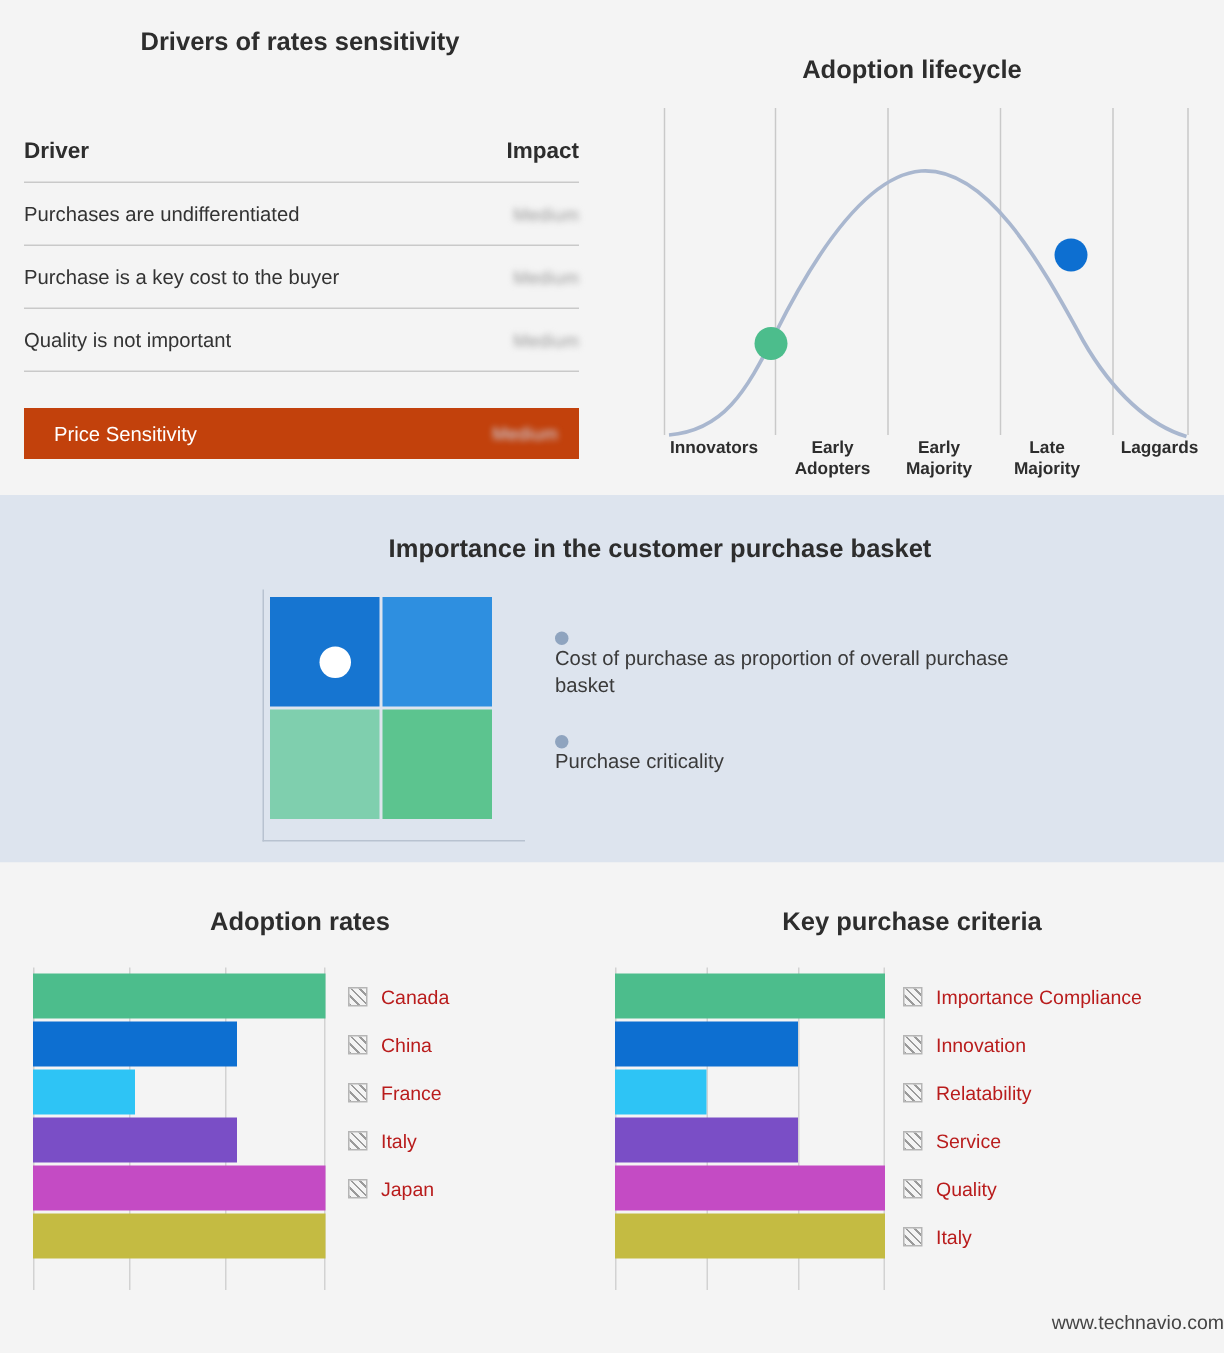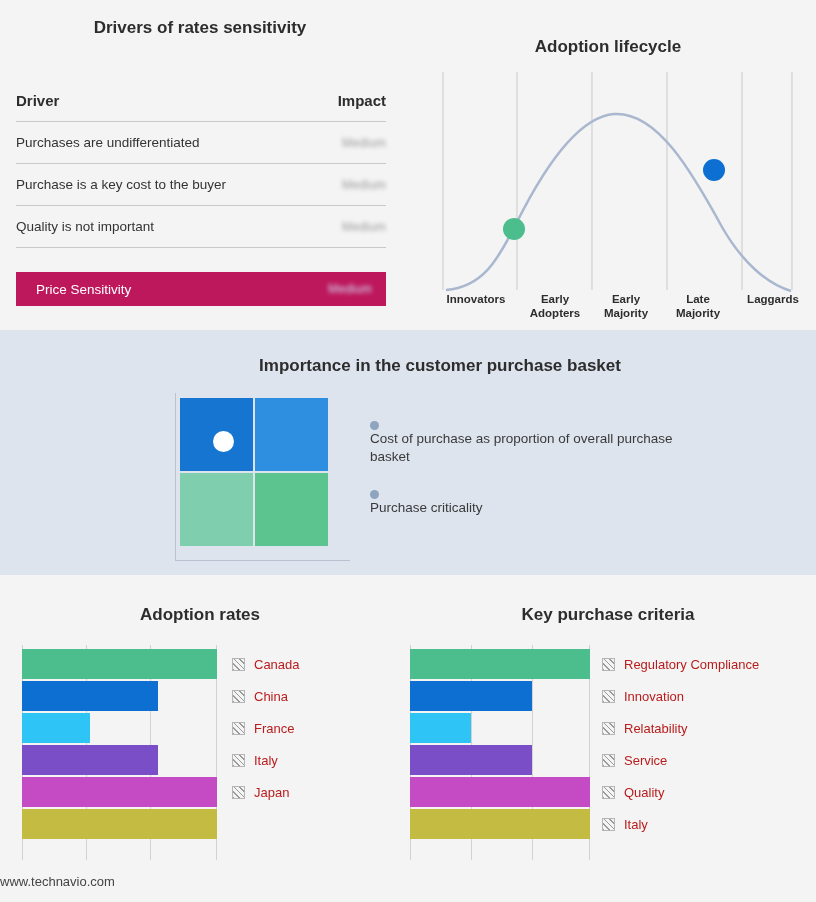--- a/index.html
+++ b/index.html
@@ -70,21 +70,21 @@
   .blur-val {
     display: inline-block;
     font-size: 12px;
     color: #9a9a9a;
     filter: blur(2.2px);
     letter-spacing: 0.2px;
   }
   #price-sensitivity-row {
     position: absolute;
     left: 16px; top: 272px; width: 370px; height: 34px;
-    background: #be185d;
+    background: #c2410c;
     display: flex;
     align-items: center;
     justify-content: space-between;
     padding: 0 14px 0 20px;
     box-sizing: border-box;
   }
   #price-sensitivity-row .label {
     color: #fff;
     font-size: 13.5px;
   }
@@ -201,21 +201,21 @@
     flex: 0 0 auto;
     background:
       repeating-linear-gradient(45deg, #9a9a9a 0 1px, transparent 1px 4px);
     border: 1px solid #b5b5b5;
     box-sizing: border-box;
   }
 
   #footer {
     position: absolute;
     left: 0; top: 874px; width: 816px;
-    text-align: left;
+    text-align: right;
     font-size: 13px;
     color: #444;
   }
 </style>
 </head>
 <body>
 
 <div class="panel" id="top-band"></div>
 <div class="panel" id="mid-band"></div>
 <div class="panel" id="bottom-band"></div>
@@ -356,21 +356,21 @@
   <div class="bar" style="left:0; top:36px; width:122px; background:#0d6fd1;"></div>
   <div class="bar" style="left:0; top:68px; width:61px;  background:#2ec4f5;"></div>
   <div class="bar" style="left:0; top:100px;width:122px; background:#7a4ec6;"></div>
   <div class="bar" style="left:0; top:132px;width:180px; background:#c44bc4;"></div>
   <div class="bar" style="left:0; top:164px;width:180px; background:#c4bb42;"></div>
 </div>
 
 <div class="bar-labels" id="criteria-labels" style="top:648px;">
   <div class="bar-label">
       <span class="hatch-swatch"></span>
-      <span>Regulatory Compliance</span>
+      <span>Importance Compliance</span>
     </div>
   <div class="bar-label">
       <span class="hatch-swatch"></span>
       <span>Innovation</span>
     </div>
   <div class="bar-label">
       <span class="hatch-swatch"></span>
       <span>Relatability</span>
     </div>
   <div class="bar-label">

